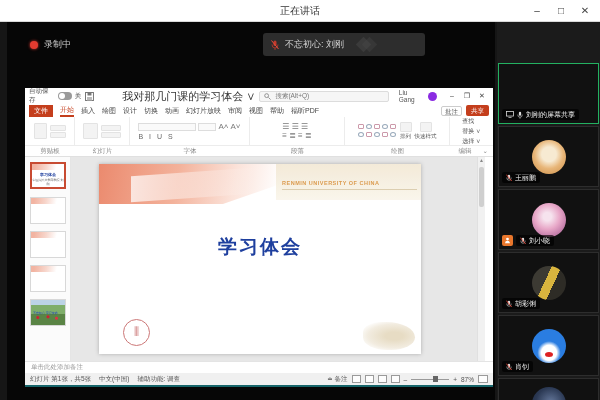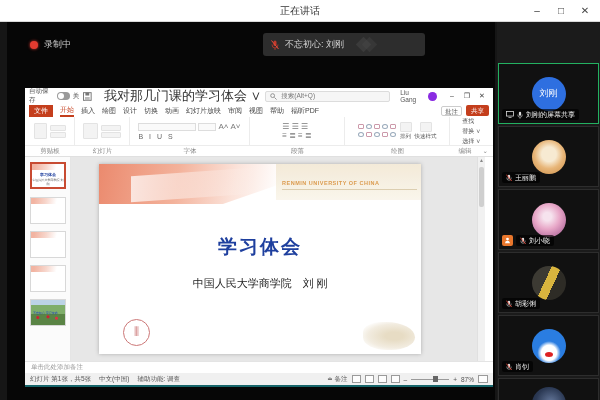--- a/index.html
+++ b/index.html
@@ -25,21 +25,21 @@
   .wm-diamond { width:11px; height:11px; background:#4a4a4a; transform:rotate(45deg); opacity:.5; }
   .wm-diamond.d2 { margin-left:-5px; opacity:.35; }
 
   
   #ppt { left:25px; top:88px; width:468px; height:299px; background:#ffffff; overflow:hidden; font-size:7px; color:#444; }
 
   #ppt-titlebar { left:0; top:0; width:468px; height:16px; background:#ffffff; display:flex; align-items:center; padding:0 4px; gap:4px; }
   #autosave { display:flex; align-items:center; gap:3px; font-size:6.5px; color:#555; }
   .toggle { width:14px; height:8px; border-radius:4px; background:#9a9a9a; position:relative; }
   .toggle::after { content:""; position:absolute; left:1px; top:1px; width:6px; height:6px; border-radius:50%; background:#fff; }
-  #doc-title { font-size:13px; color:#333; margin-left:8px; white-space:nowrap; }
+  #doc-title { font-size:11px; color:#333; margin-left:24px; white-space:nowrap; }
   #ppt-search { margin-left:auto; width:130px; height:11px; border:1px solid #dcdcdc; background:#f6f6f6; border-radius:2px; display:flex; align-items:center; gap:4px; padding:0 4px; font-size:6.5px; color:#777; }
   #ppt-user { display:flex; align-items:center; gap:3px; font-size:6.5px; color:#555; margin-left:6px; }
   #ppt-avatar { width:9px; height:9px; border-radius:50%; background:#8a2be2; }
   .ppt-win-controls { display:flex; gap:1px; margin-left:4px; }
   .ppt-win-btn { width:14px; height:12px; font-size:7px; text-align:center; line-height:12px; color:#444; }
 
   #ppt-tabs { left:0; top:16px; width:468px; height:13px; display:flex; align-items:center; padding-left:4px; gap:7px; background:#fff; }
   .ppt-tab { font-size:7px; color:#444; white-space:nowrap; }
   .ppt-tab.file { background:#c43e1c; color:#fff; padding:1px 5px; }
   .ppt-tab.active { color:#c43e1c; border-bottom:2px solid #c43e1c; }
@@ -301,21 +301,20 @@
 
   <div class="abs" id="slide-canvas">
     <div id="slide">
       <div id="flag-band"></div>
       <div id="flag-band2"></div>
       <div id="building">
         <div class="uni">RENMIN UNIVERSITY OF CHINA</div>
         <div class="rule"></div>
       </div>
       <div id="slide-title">学习体会</div>
-      <div id="slide-subtitle">中国人民大学商学院　刘 刚</div>
       <div id="seal"></div>
       <div id="flower"></div>
     </div>
     <div id="slide-scrollbar">▲<div class="sb-thumb"></div></div>
   </div>
 
   <div class="abs" id="notes-bar">
     <span>单击此处添加备注</span>
   </div>
 
@@ -336,21 +335,20 @@
       <span>+</span>
       <span>87%</span>
       <div class="view-ic" style="width:10px;"></div>
     </div>
   </div>
 </div>
 
 <div class="abs" id="sidebar">
 
   <div class="tile active" style="top:41px;">
-    <div class="avatar initials">刘刚</div>
     <div class="name-tag">
       <svg class="ic" width="8" height="7" viewBox="0 0 10 9">
         <rect x="0.5" y="0.5" width="9" height="6" fill="none" stroke="#ddd" stroke-width="1"></rect>
         <line x1="3" y1="8.5" x2="7" y2="8.5" stroke="#ddd" stroke-width="1"></line>
       </svg>
       <svg class="ic" width="6" height="8" viewBox="0 0 8 10">
         <rect x="2.5" y="0.5" width="3" height="5.5" rx="1.5" fill="#ddd"></rect>
         <path d="M1 4.5 Q1 8 4 8 Q7 8 7 4.5" stroke="#ddd" stroke-width="0.8" fill="none"></path>
         <line x1="4" y1="8" x2="4" y2="10" stroke="#ddd" stroke-width="0.8"></line>
       </svg>

